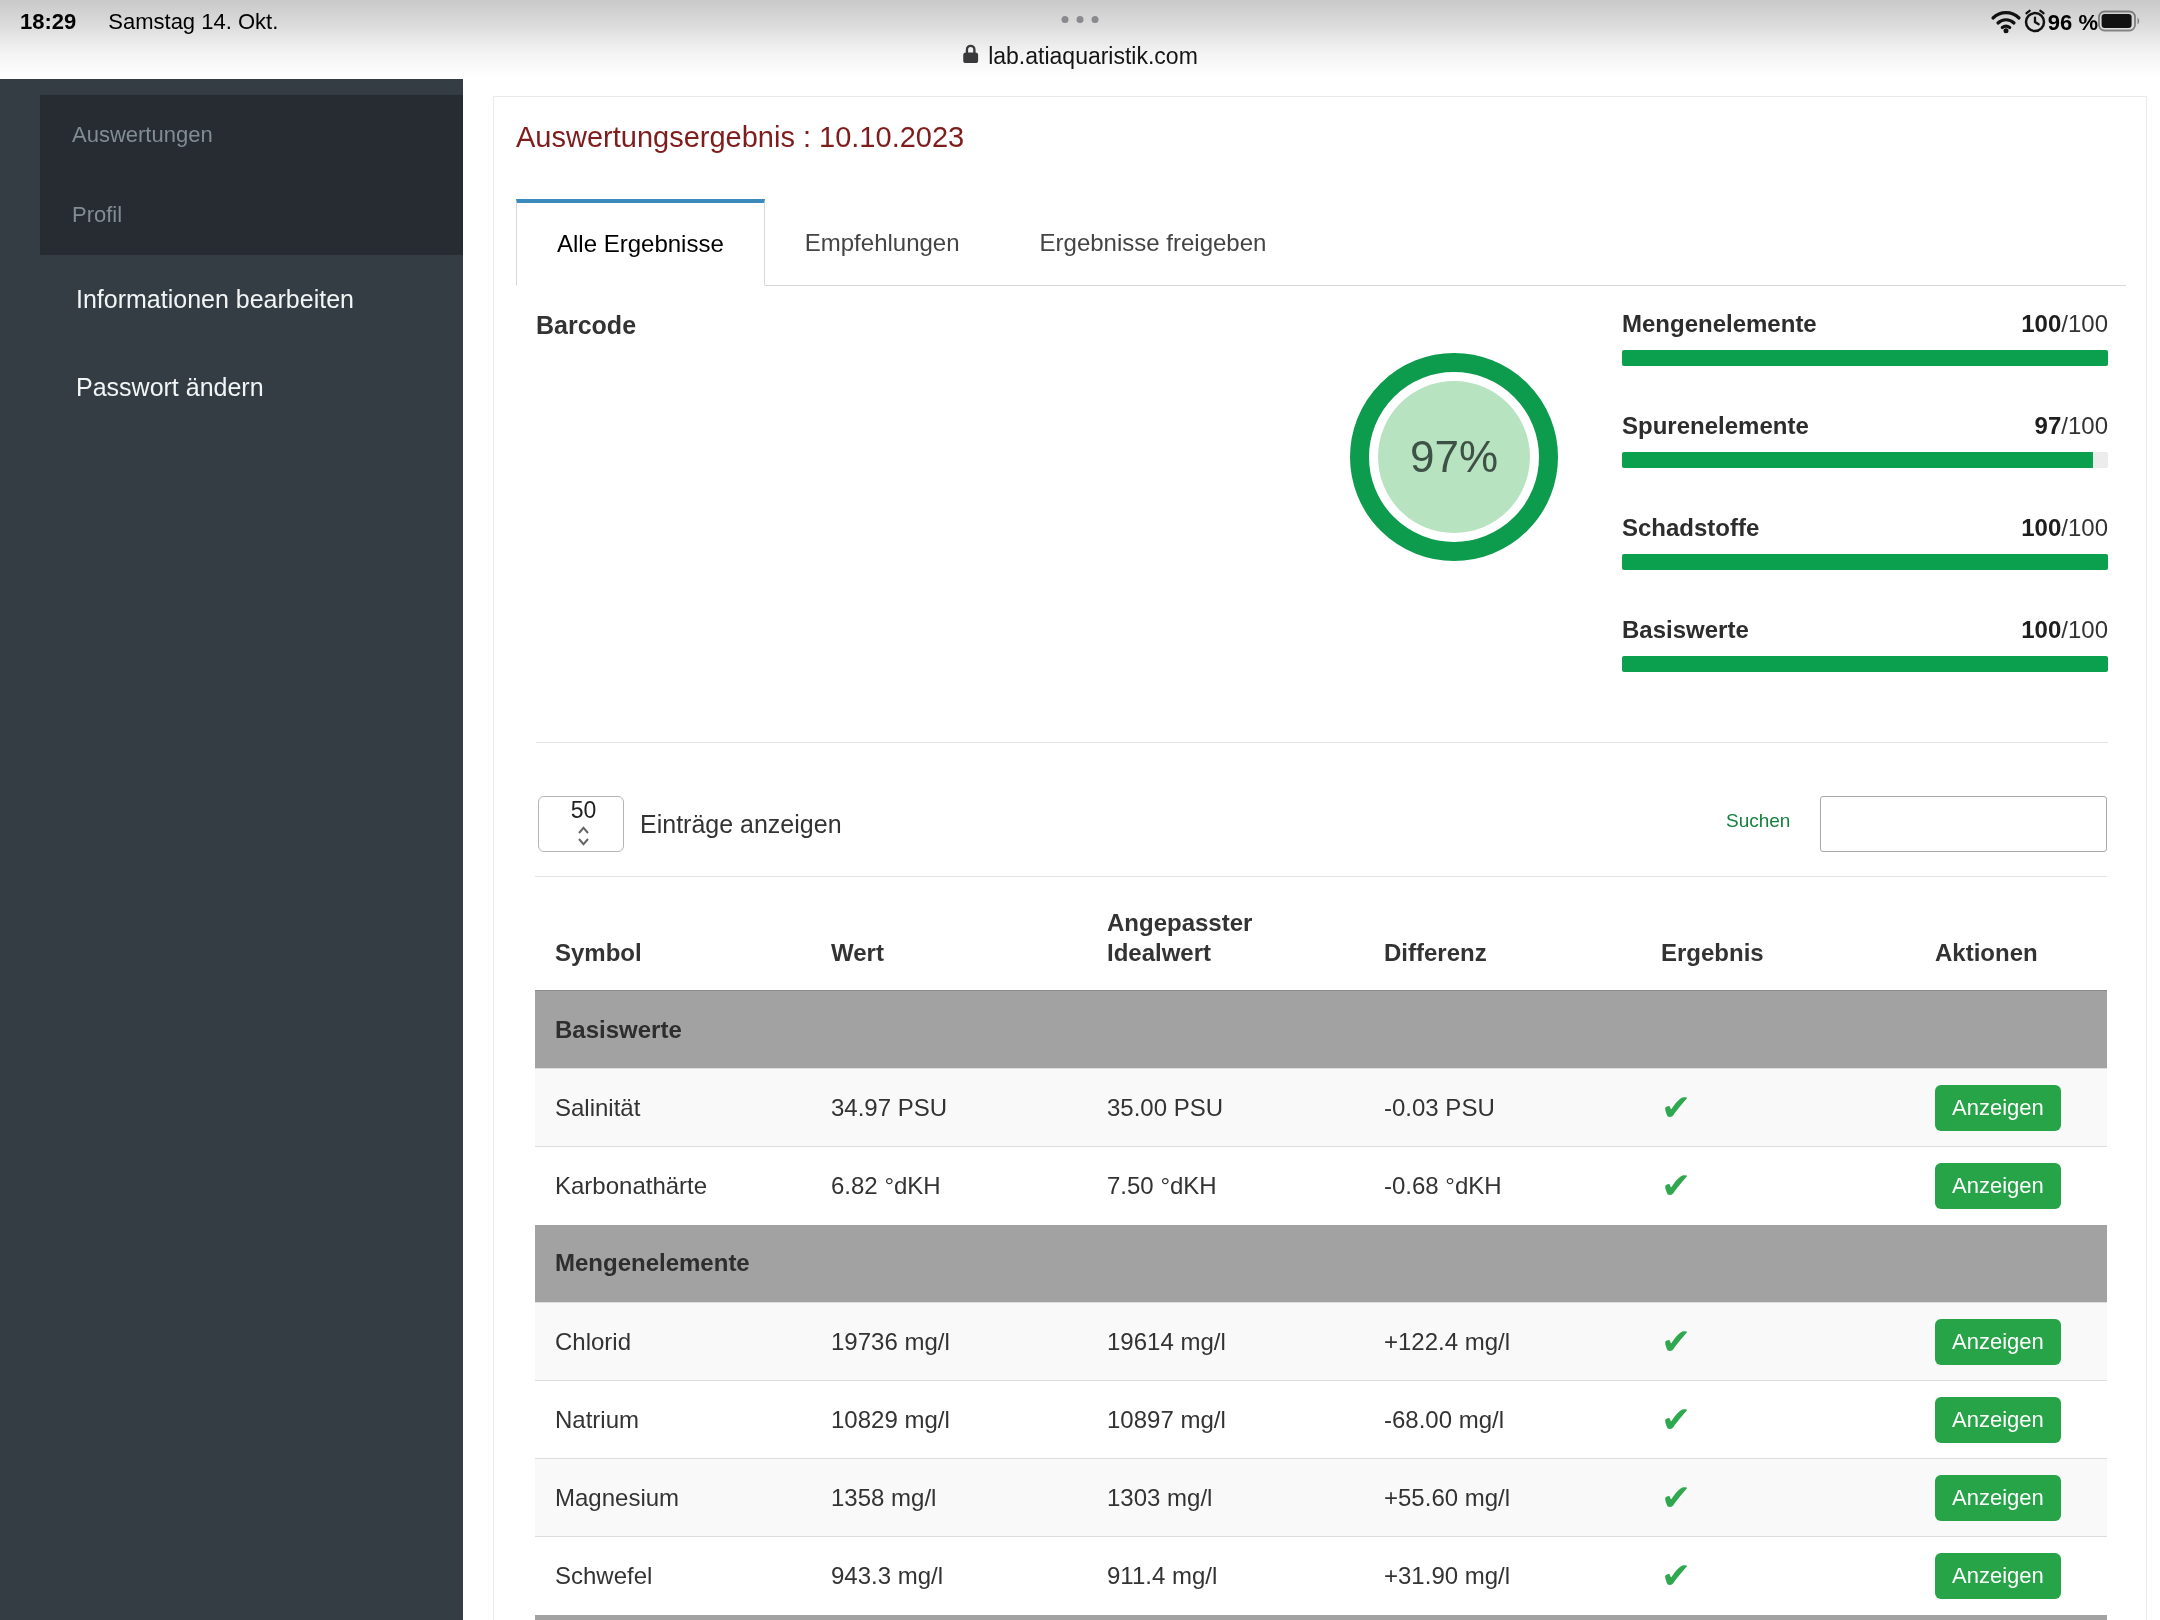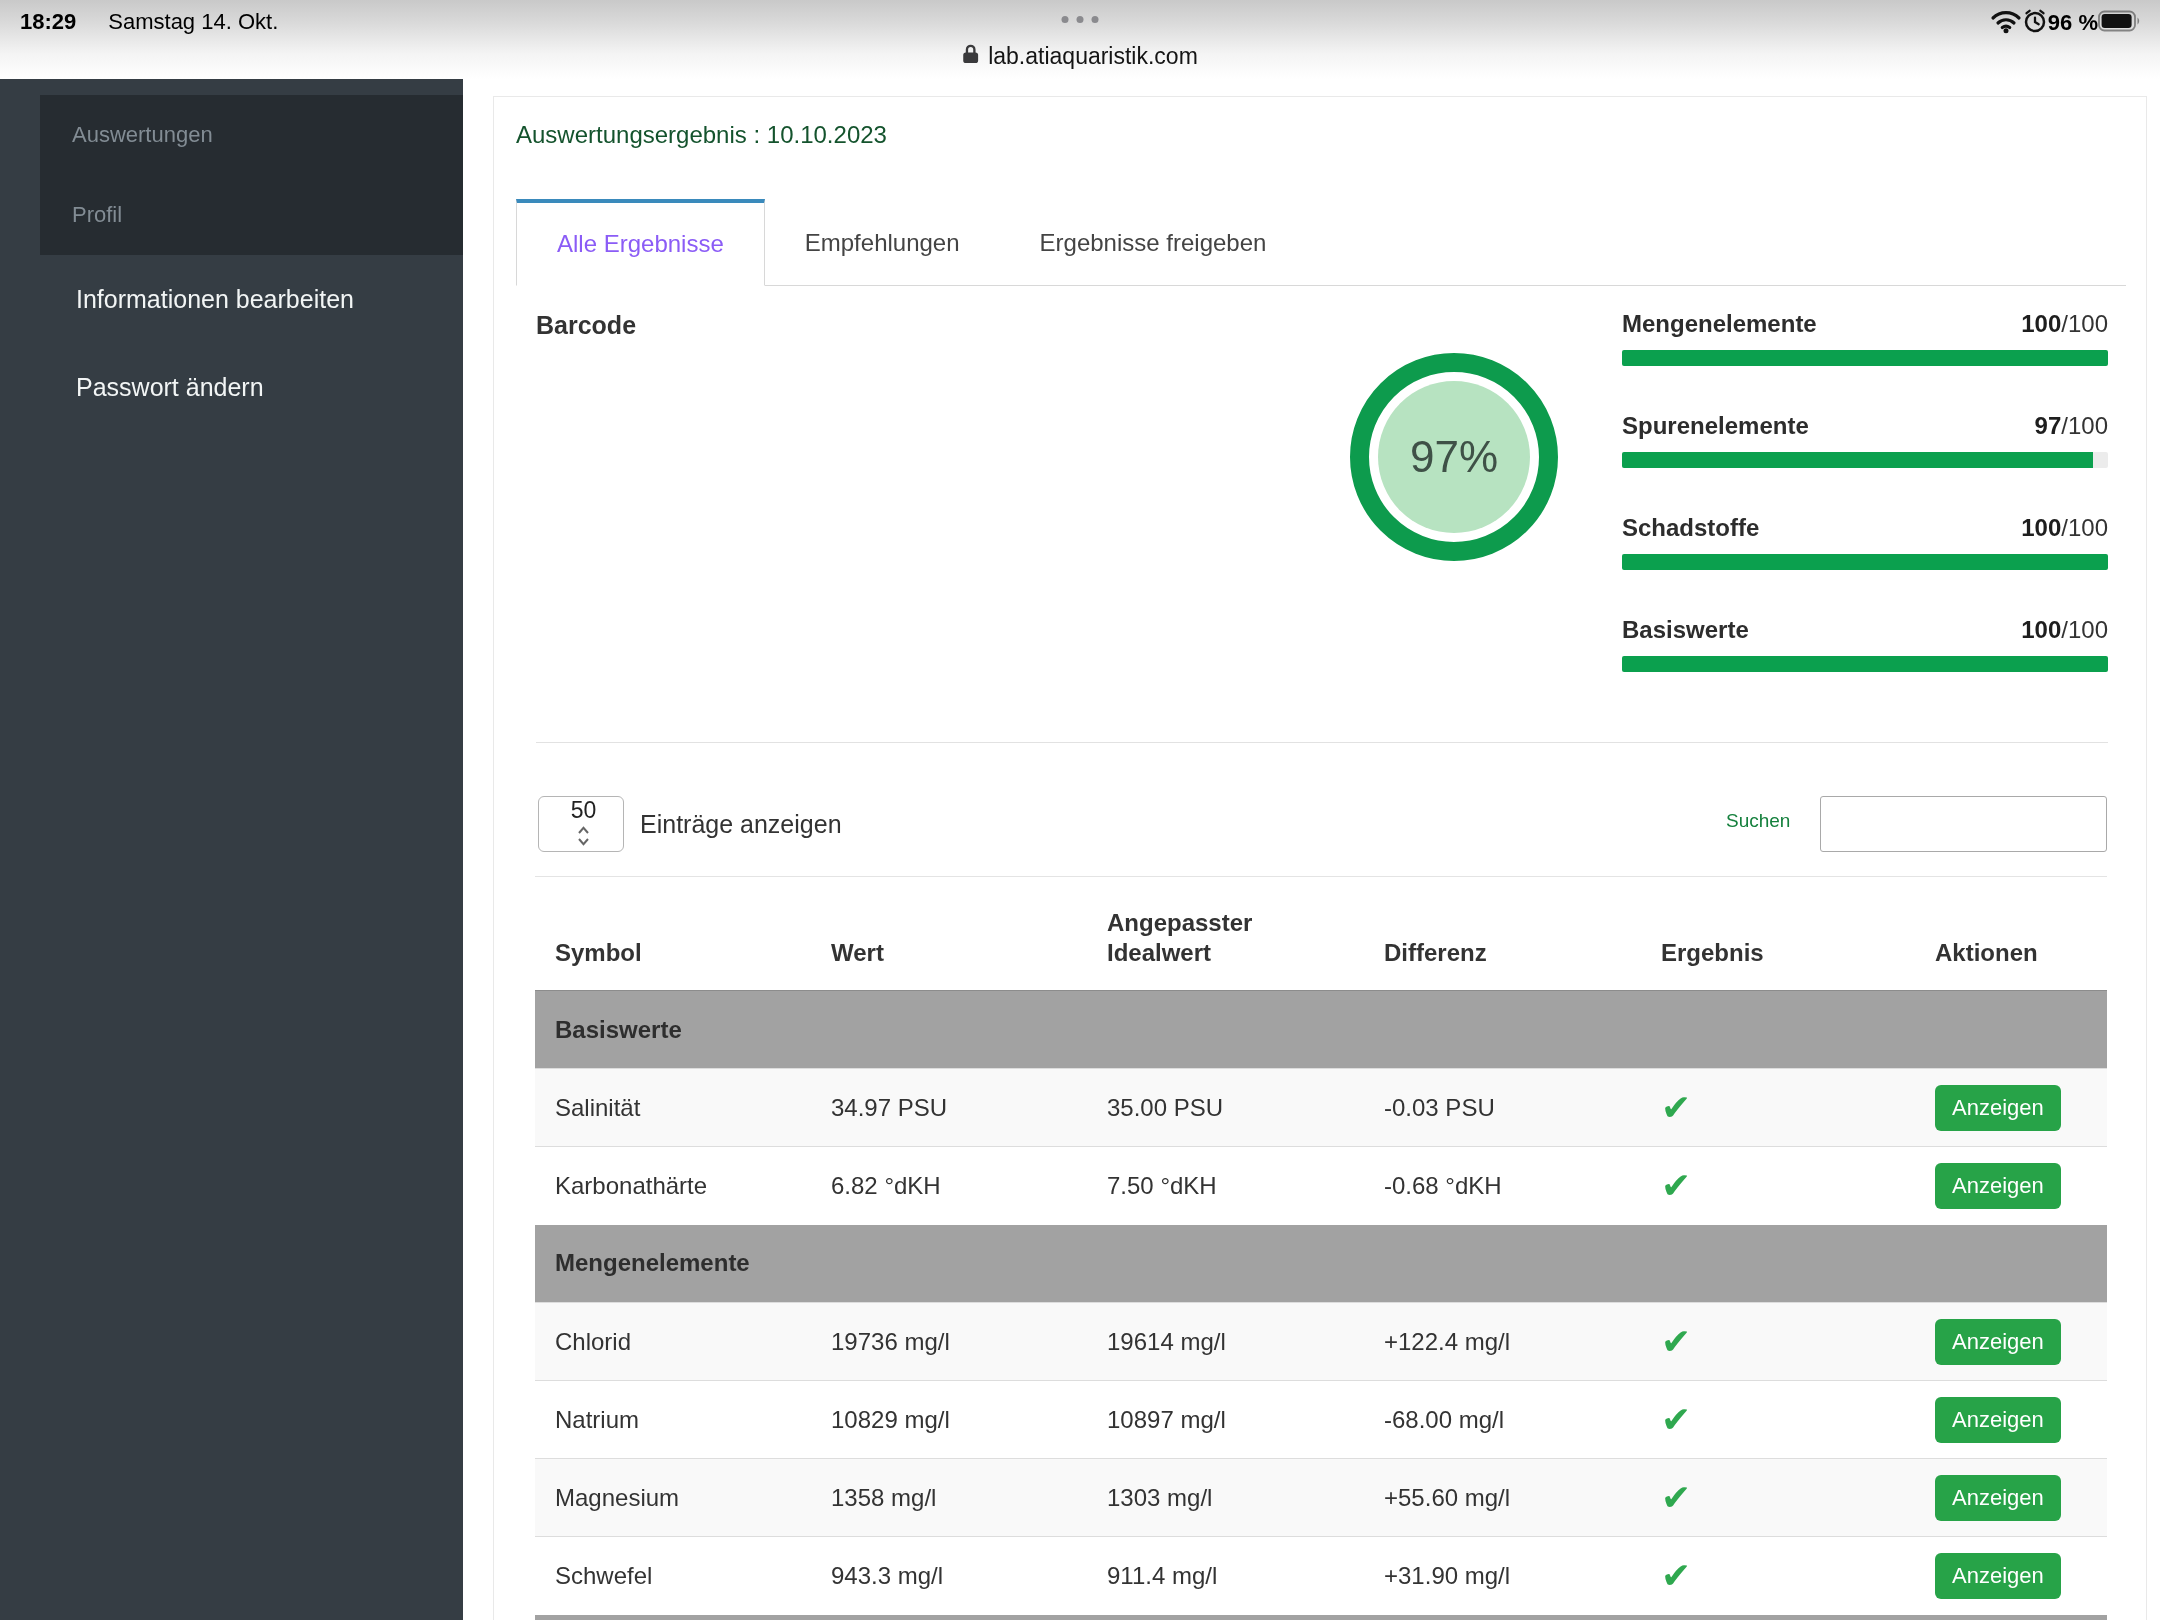--- a/index.html
+++ b/index.html
@@ -21,26 +21,26 @@
 
   
   .sidebar{position:absolute;top:79px;left:0;width:463px;height:1541px;background:#353d44;padding-top:16px;box-sizing:border-box;padding-left:40px;}
   .sb-header{height:80px;line-height:80px;padding-left:32px;background:#262c31;color:#828c94;font-size:22px;}
   .sb-aquarien{height:84px;line-height:84px;padding-left:36px;background:#2d373d;color:#f2f5f5;font-size:25px;cursor:pointer;}
   .sb-item{height:88px;line-height:88px;padding-left:36px;color:#f2f5f5;font-size:25px;cursor:pointer;}
 
   
   .main{position:absolute;top:79px;left:463px;width:1697px;height:1541px;background:#fff;}
   .card{position:absolute;top:17px;left:30px;width:1654px;height:1750px;background:#fff;border:1px solid #e9e9e9;box-sizing:border-box;}
-  .card-title{position:absolute;top:24px;left:22px;font-size:24px;color:#14532d;}
+  .card-title{position:absolute;top:24px;left:22px;font-size:29px;color:#7f1d1d;}
 
   .tabs{position:absolute;top:102px;left:22px;width:1610px;height:87px;display:flex;border-bottom:1px solid #d8d8d8;box-sizing:border-box;}
   .tab{padding:0 40px;font-size:24px;color:#444;display:flex;align-items:center;cursor:pointer;box-sizing:border-box;height:87px;}
   .tab.active{background:#fff;border-top:4px solid #3a8abc;border-left:1px solid #d8d8d8;border-right:1px solid #d8d8d8;
-    border-bottom:1px solid #fff;margin-bottom:-1px;color:#8b5cf6;}
+    border-bottom:1px solid #fff;margin-bottom:-1px;color:#000000;}
 
   .barcode-label{position:absolute;top:214px;left:42px;font-size:25px;font-weight:700;color:#333;}
 
   .donut{position:absolute;top:256px;left:856px;width:208px;height:208px;border:19px solid #0d9b4d;border-radius:50%;
     background:#fff;box-sizing:border-box;display:flex;align-items:center;justify-content:center;}
   .donut-inner{width:152px;height:152px;border-radius:50%;background:#b7e3c1;display:flex;align-items:center;justify-content:center;
     font-size:44px;color:#3f5147;}
 
   .cats{position:absolute;top:212px;left:1128px;width:486px;}
   .cat{margin-bottom:45px;}

